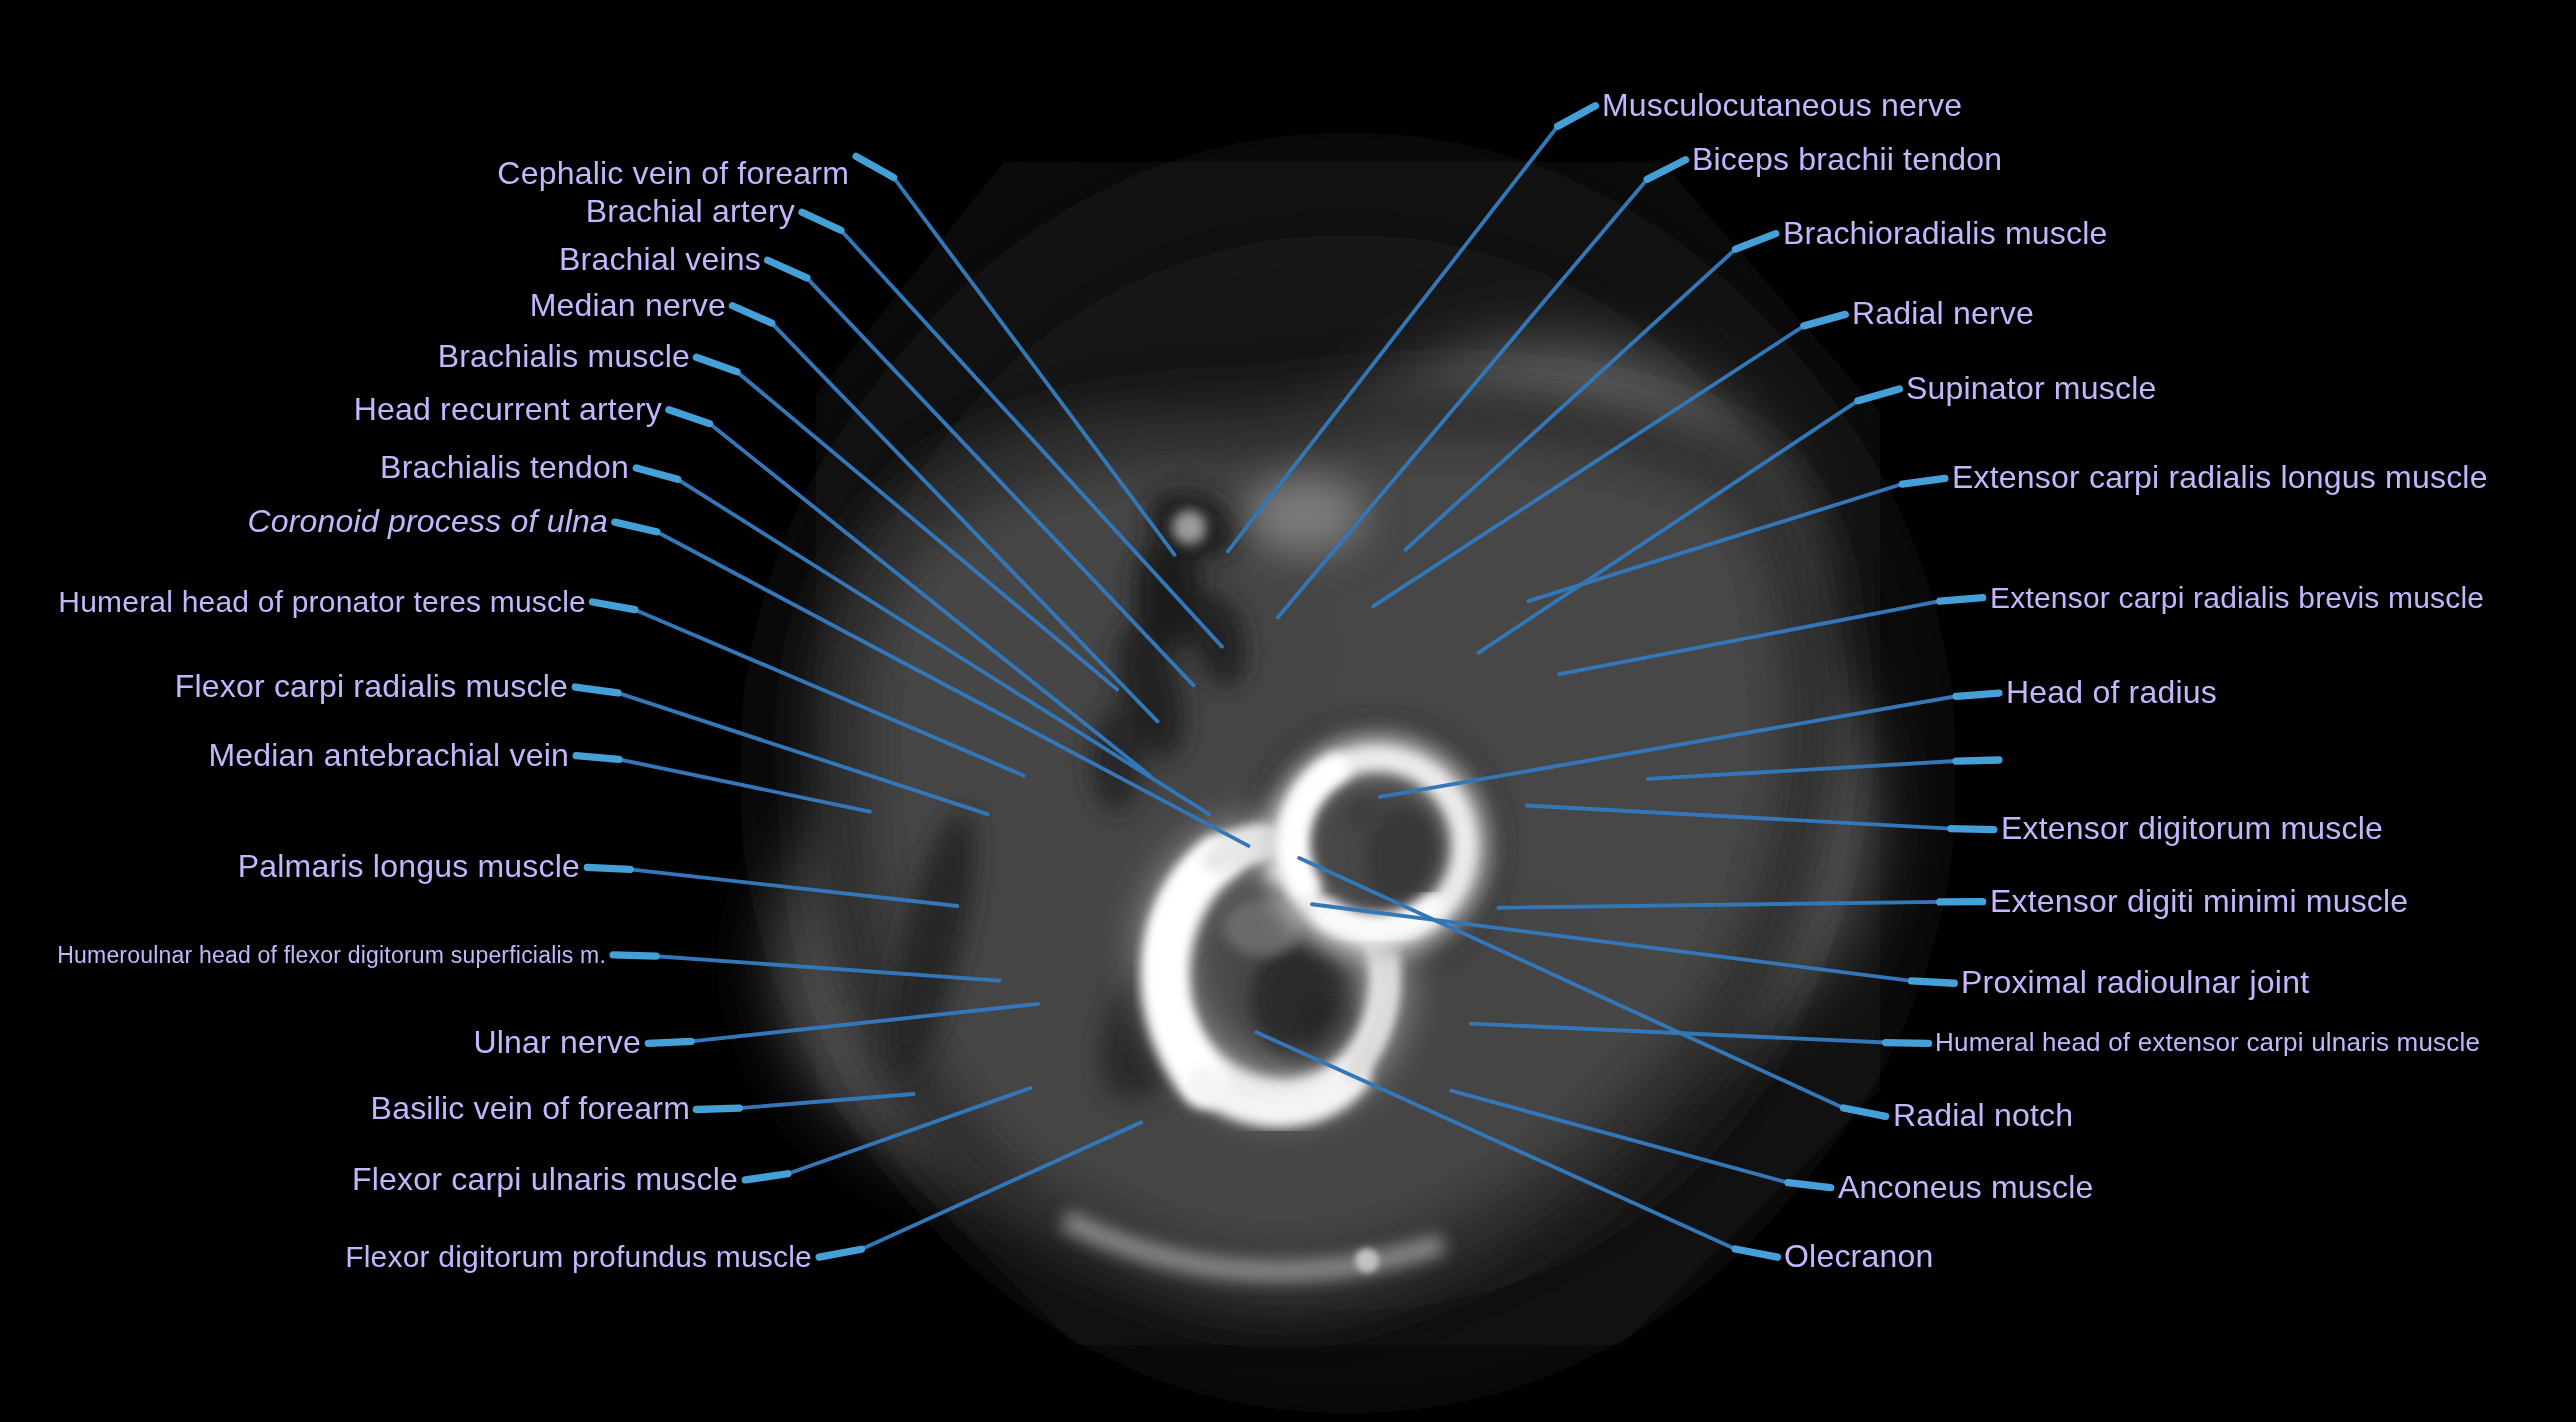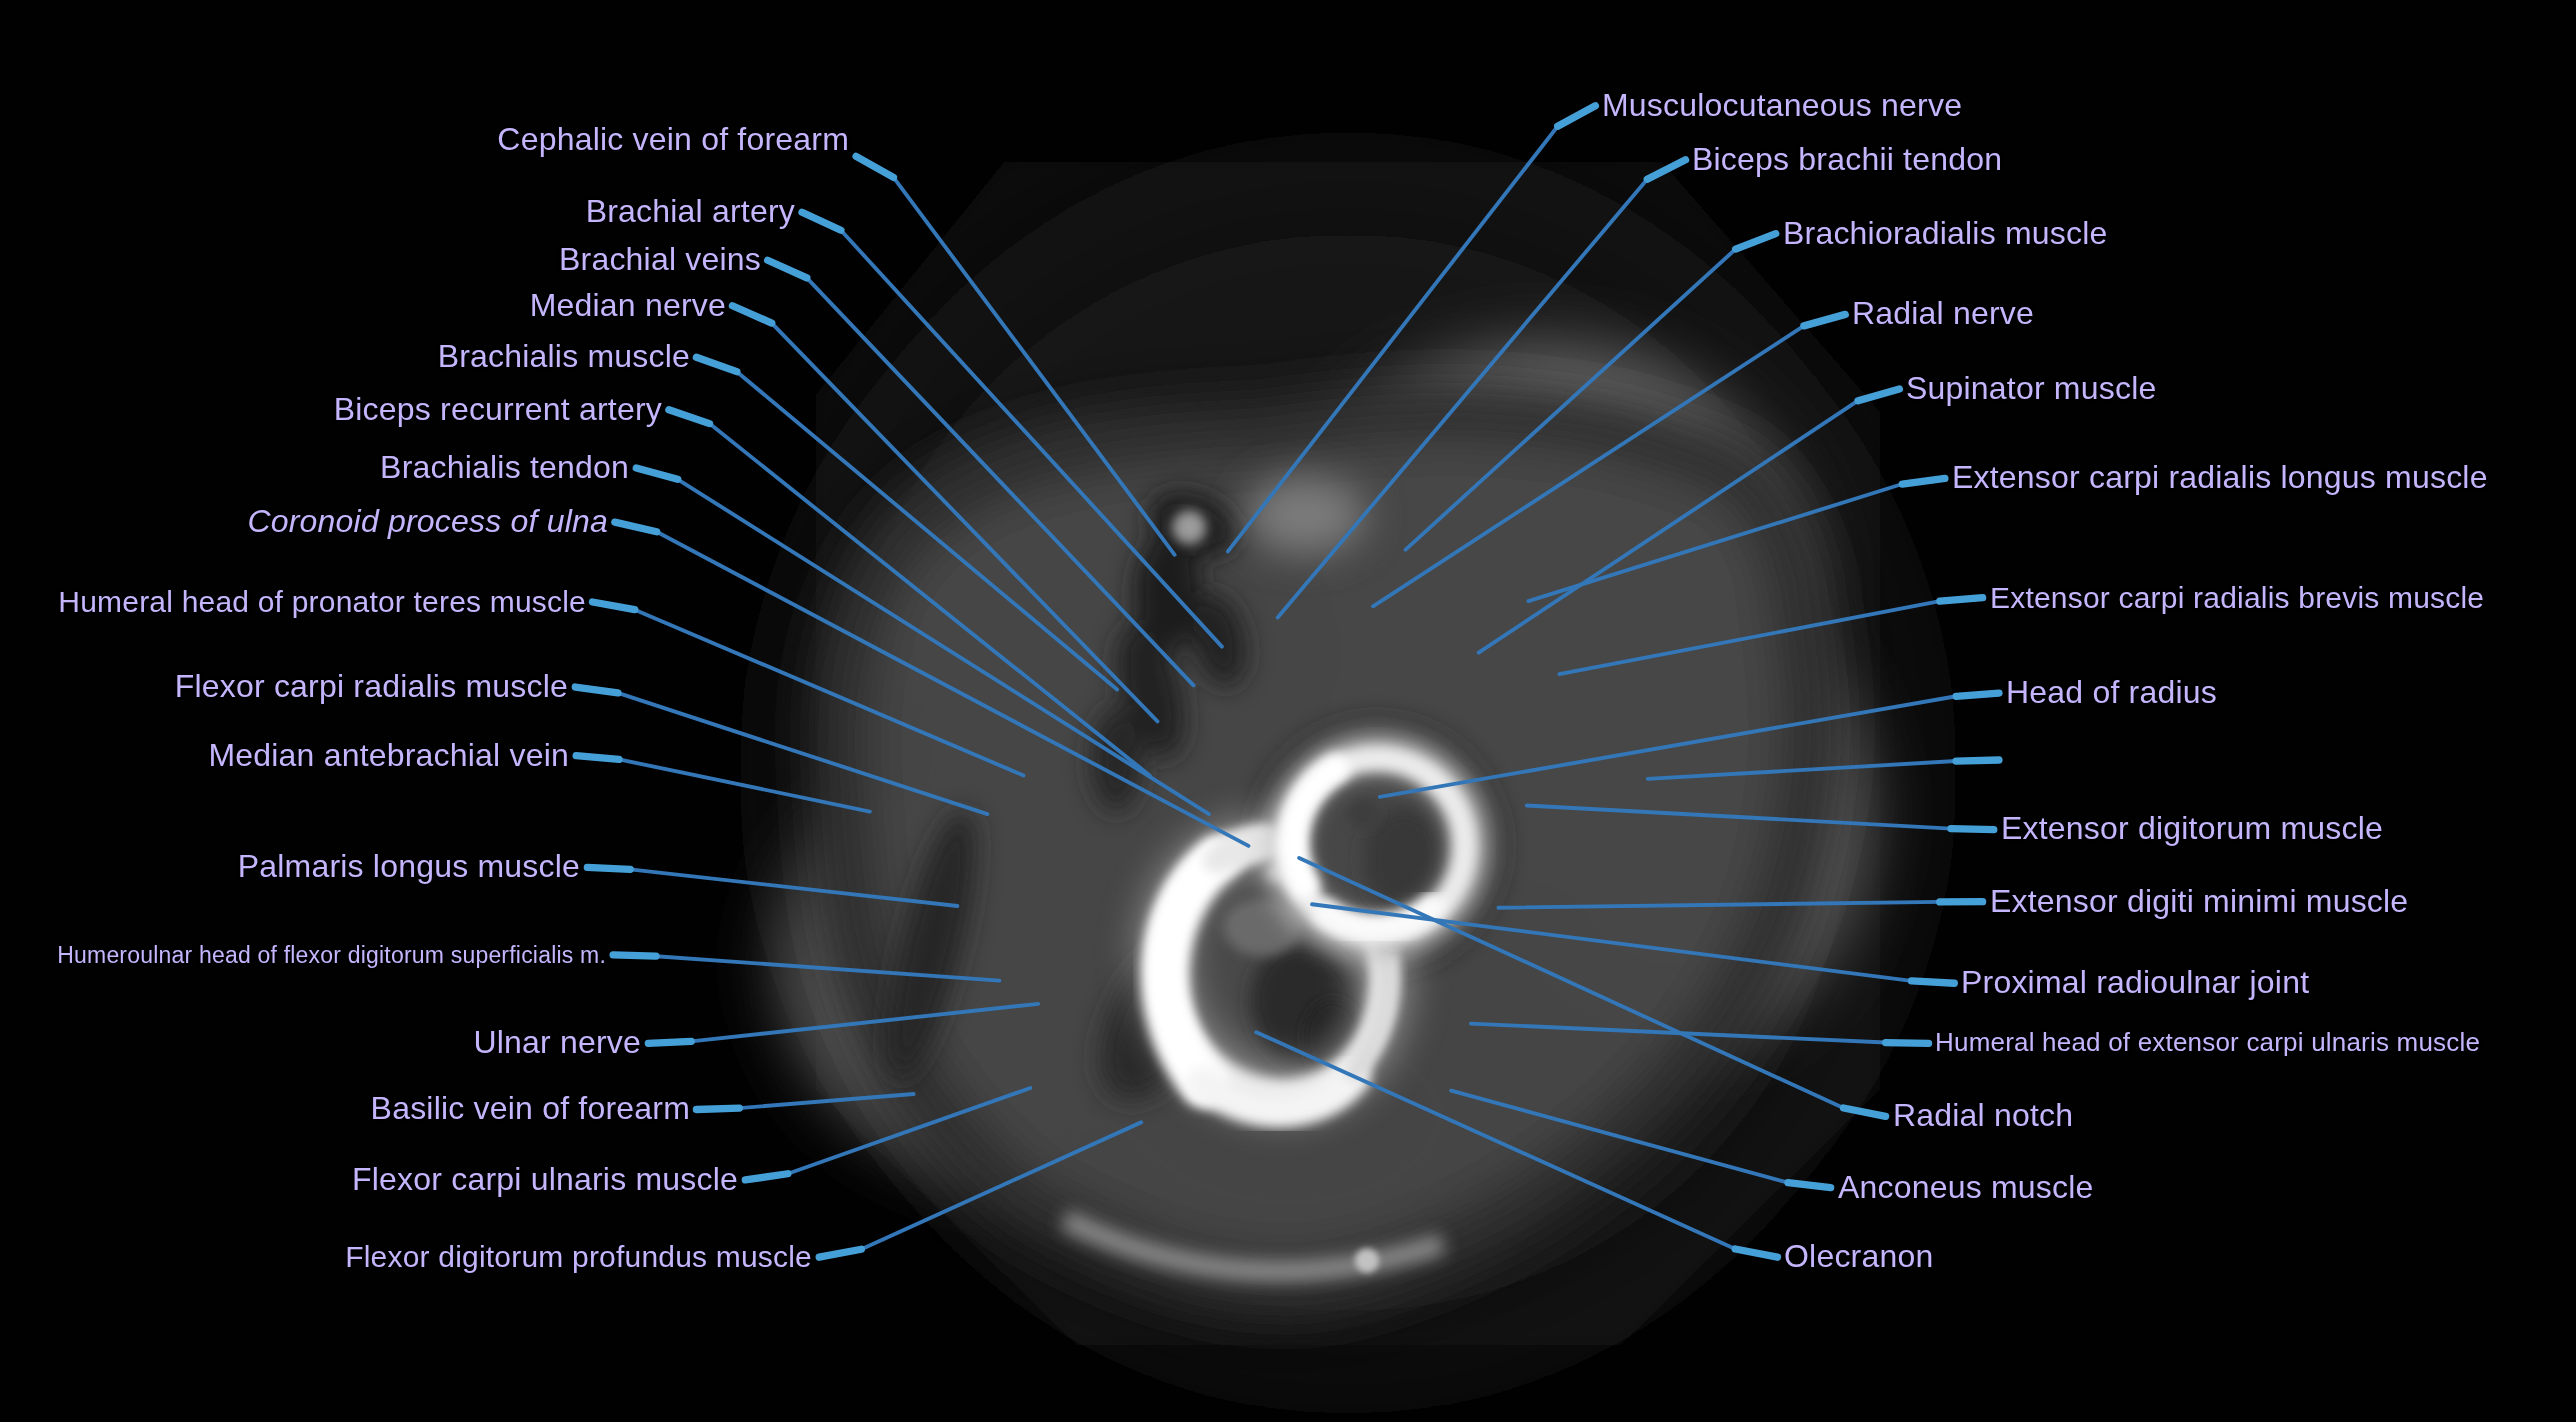--- a/index.html
+++ b/index.html
@@ -262,26 +262,26 @@
           <line x1="2132" y1="1383" x2="2082.3276364934513" y2="1377.2854305784886" stroke="#46a0d8" stroke-width="8.5" stroke-linecap="round"></line>
         </g>
         <g>
           <line x1="2020.9172956688483" y1="1454.466473079666" x2="1463" y2="1202" stroke="#3377b8" stroke-width="4.5" stroke-linecap="round"></line>
           <line x1="2070" y1="1464" x2="2020.9172956688483" y2="1454.466473079666" stroke="#46a0d8" stroke-width="8.5" stroke-linecap="round"></line>
         </g>
       </g>
   </svg>
 
   <div id="labels-layer">
-      <div class="anat-label side-left" style="left: 849px; top: 140px;">Cephalic vein of forearm</div>
+      <div class="anat-label side-left" style="left: 849px; top: 174px;">Cephalic vein of forearm</div>
       <div class="anat-label side-left" style="left: 795px; top: 212px;">Brachial artery</div>
       <div class="anat-label side-left" style="left: 761px; top: 260px;">Brachial veins</div>
       <div class="anat-label side-left" style="left: 726px; top: 306px;">Median nerve</div>
       <div class="anat-label side-left" style="left: 690px; top: 357px;">Brachialis muscle</div>
-      <div class="anat-label side-left" style="left: 662px; top: 410px;">Biceps recurrent artery</div>
+      <div class="anat-label side-left" style="left: 662px; top: 410px;">Head recurrent artery</div>
       <div class="anat-label side-left" style="left: 629px; top: 468px;">Brachialis tendon</div>
       <div class="anat-label side-left" style="left: 608px; top: 522px; font-style: italic;">Coronoid process of ulna</div>
       <div class="anat-label side-left" style="left: 586px; top: 602px; font-size: 30px;">Humeral head of pronator teres muscle</div>
       <div class="anat-label side-left" style="left: 568px; top: 687px;">Flexor carpi radialis muscle</div>
       <div class="anat-label side-left" style="left: 569px; top: 756px;">Median antebrachial vein</div>
       <div class="anat-label side-left" style="left: 580px; top: 867px;">Palmaris longus muscle</div>
       <div class="anat-label side-left" style="left: 606px; top: 955px; font-size: 23px;">Humeroulnar head of flexor digitorum superficialis m.</div>
       <div class="anat-label side-left" style="left: 641px; top: 1043px;">Ulnar nerve</div>
       <div class="anat-label side-left" style="left: 690px; top: 1109px;">Basilic vein of forearm</div>
       <div class="anat-label side-left" style="left: 738px; top: 1180px;">Flexor carpi ulnaris muscle</div>

